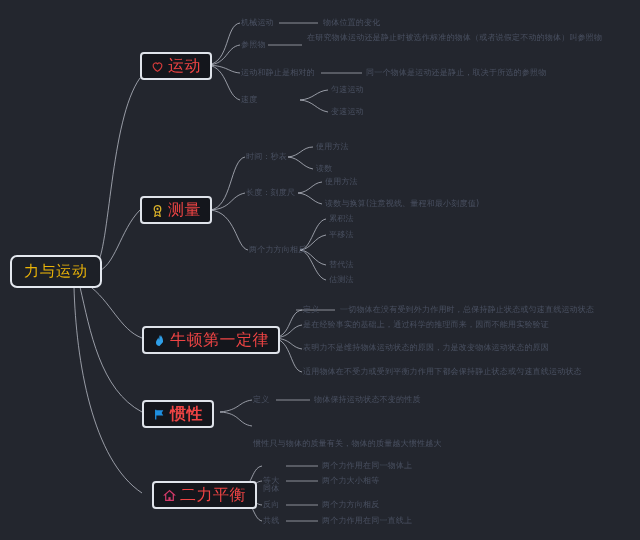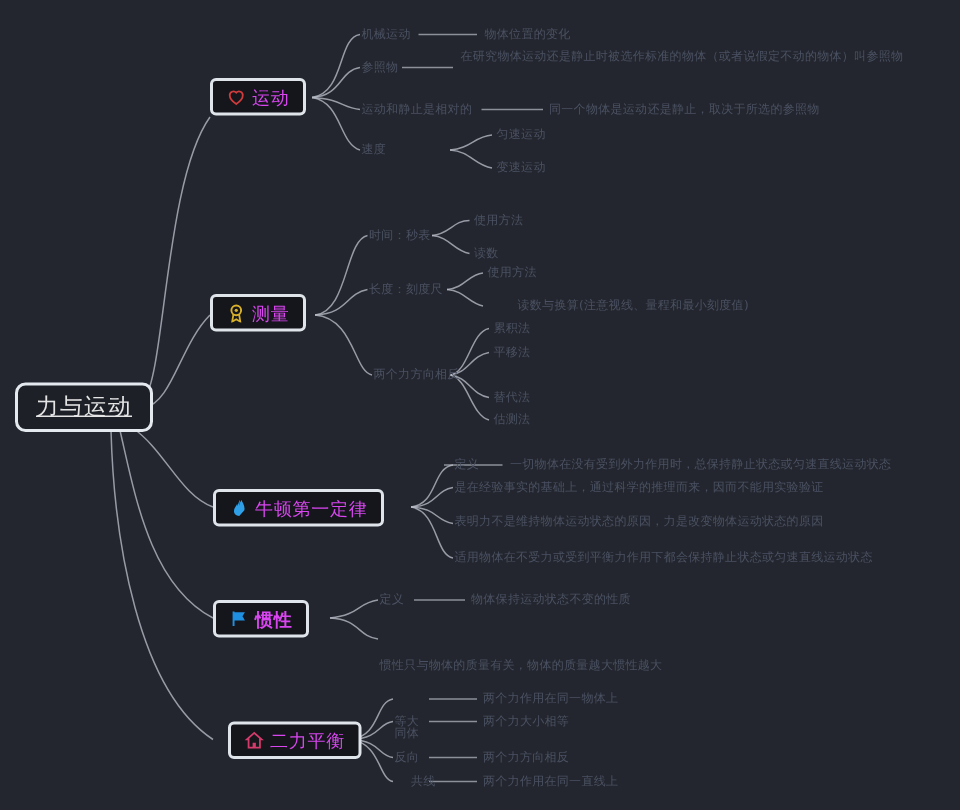--- a/index.html
+++ b/index.html
@@ -21,32 +21,32 @@
     box-sizing:border-box;
     border:2px solid #dfe3ea;
     background:#14161c;
     border-radius:4px;
     padding:4px 9px;
     display:flex;align-items:center;gap:4px;
     white-space:nowrap;
     line-height:1;
   }
   .node .lbl{
-    font-size:12px;
-    color:#d946ef;
+    font-size:16px;
+    color:#ef4444;
     letter-spacing:.5px;
   }
   .root{
     left:10px;top:255px;
     border:2px solid #e4e8ef;
     background:#1d2027;
     border-radius:7px;
     padding:7px 12px;
   }
-  .root .lbl{font-size:15px;color:#e5e5e5;letter-spacing:1px;text-decoration:underline;}
+  .root .lbl{font-size:15px;color:#eab308;letter-spacing:1px;}
 
   .ico{width:13px;height:13px;display:inline-block;flex:0 0 auto;}
   .ico svg{display:block;width:13px;height:13px;}
 
   
   .txt{
     position:absolute;
     font-size:8px;
     color:#4a5162;
     white-space:nowrap;
@@ -144,21 +144,21 @@
         <path d="M8.5 14 L7 23 L12 20 L17 23 L15.5 14" fill="none" stroke="#d8b02a" stroke-width="2.2"></path>
       </svg>
     </span>
     <span class="lbl">测量</span>
   </div>
   <div class="txt" style="left:246px;top:152px;">时间：秒表</div>
   <div class="txt" style="left:316px;top:142px;">使用方法</div>
   <div class="txt" style="left:316px;top:164px;">读数</div>
   <div class="txt" style="left:246px;top:188px;">长度：刻度尺</div>
   <div class="txt" style="left:325px;top:177px;">使用方法</div>
-  <div class="txt" style="left:325px;top:199px;margin-left:20px;">读数与换算(注意视线、量程和最小刻度值)</div>
+  <div class="txt" style="left:325px;top:199px;">读数与换算(注意视线、量程和最小刻度值)</div>
   <div class="txt" style="left:249px;top:245px;">两个力方向相反</div>
   <div class="txt" style="left:329px;top:214px;">累积法</div>
   <div class="txt" style="left:329px;top:230px;">平移法</div>
   <div class="txt" style="left:329px;top:260px;">替代法</div>
   <div class="txt" style="left:329px;top:275px;">估测法</div>
 
   <div class="node" style="left:142px;top:326px;">
     <span class="ico">
       <svg viewBox="0 0 24 24">
           <path d="M12 2c2 4-1 5 0 8 .7 2 3 1 3 4a3.4 3.4 0 0 1-3 3.4 3.4 3.4 0 0 1-3-3.4c0-2 1-2 1-4 0-3 2-4 2-8z" fill="#2f9fe8"></path>
@@ -194,16 +194,16 @@
         </svg>
     </span>
     <span class="lbl">二力平衡</span>
   </div>
   <div class="txt" style="left:263px;top:484px;">同体</div>
   <div class="txt" style="left:322px;top:461px;">两个力作用在同一物体上</div>
   <div class="txt" style="left:263px;top:476px;">等大</div>
   <div class="txt" style="left:322px;top:476px;">两个力大小相等</div>
   <div class="txt" style="left:263px;top:500px;">反向</div>
   <div class="txt" style="left:322px;top:500px;">两个力方向相反</div>
-  <div class="txt" style="left:274px;top:516px;">共线</div>
+  <div class="txt" style="left:263px;top:516px;">共线</div>
   <div class="txt" style="left:322px;top:516px;">两个力作用在同一直线上</div>
 
 </div>
 
 </body></html>

